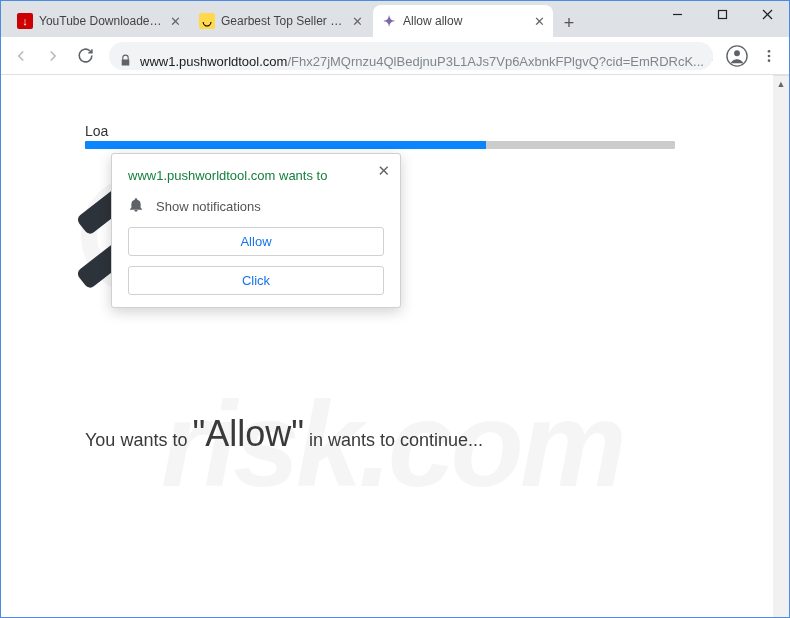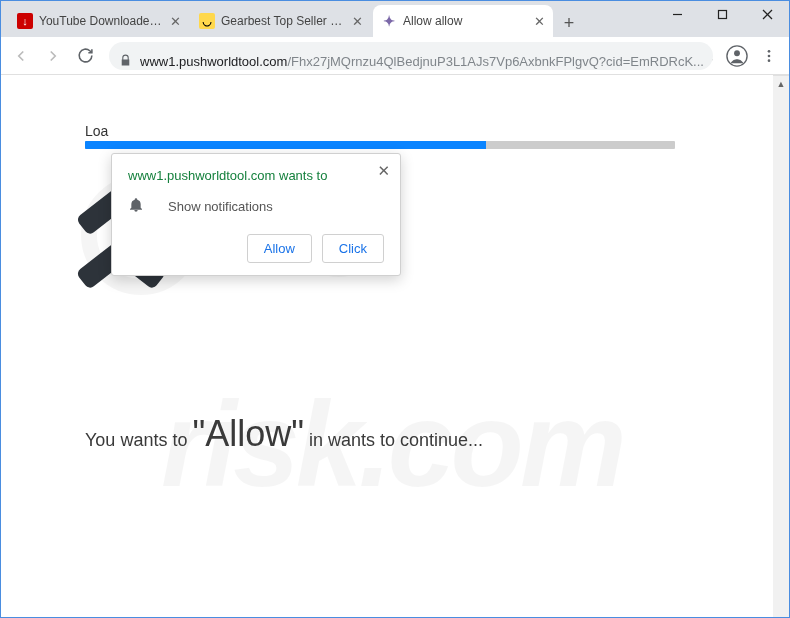--- a/index.html
+++ b/index.html
@@ -47,23 +47,23 @@
 .chev::before { transform: rotate(-38deg); left: 6px; top: 16px; }
 .chev::after { transform: rotate(38deg); right: 6px; top: 16px; }
 
 .message { position: absolute; top: 338px; left: 84px; font-size: 18px; color: #3a3a3a; }
 .message .big { font-size: 36px; font-weight: 400; }
 
 
 .popup { position: absolute; top: 78px; left: 110px; width: 290px; background: #fff; border: 1px solid #d0d0d0; border-radius: 3px; box-shadow: 0 4px 14px rgba(0,0,0,0.18); padding: 14px 16px 12px; font-size: 13px; color: #333; }
 .popup-close { position: absolute; top: 8px; right: 10px; color: #666; font-size: 15px; }
 .popup-origin { margin-bottom: 14px; color: #15803d; }
-.popup-row { display: flex; align-items: center; gap: 24px; margin-bottom: 18px; color: #555; }
+.popup-row { display: flex; align-items: center; gap: 12px; margin-bottom: 11px; color: #555; }
 .popup-row .bell { color: #5f6368; }
-.popup-actions { display: flex; justify-content: flex-end; gap: 10px; }
+.popup-actions { display: flex; justify-content: flex-end; gap: 10px; flex-direction: column; }
 .popup-btn { border: 1px solid #d0d0d0; background: #fff; border-radius: 3px; padding: 6px 16px; font-size: 13px; color: #1a73e8; }
 
 
 .vscroll { position: absolute; top: 0; right: 0; width: 16px; height: 100%; background: #f1f1f1; border-top: 1px solid #e0e0e0; }
 .vscroll-arrow { height: 16px; display: flex; align-items: center; justify-content: center; color: #666; font-size: 9px; }
 
 
 .watermark { position: absolute; inset: 0; pointer-events: none; z-index: 0; }
 .watermark-text { position: absolute; font-size: 120px; font-weight: 700; color: rgba(0,0,0,0.04); font-style: italic; letter-spacing: -4px; white-space: nowrap; }
 .wm1 { top: 90px; left: 220px; }

